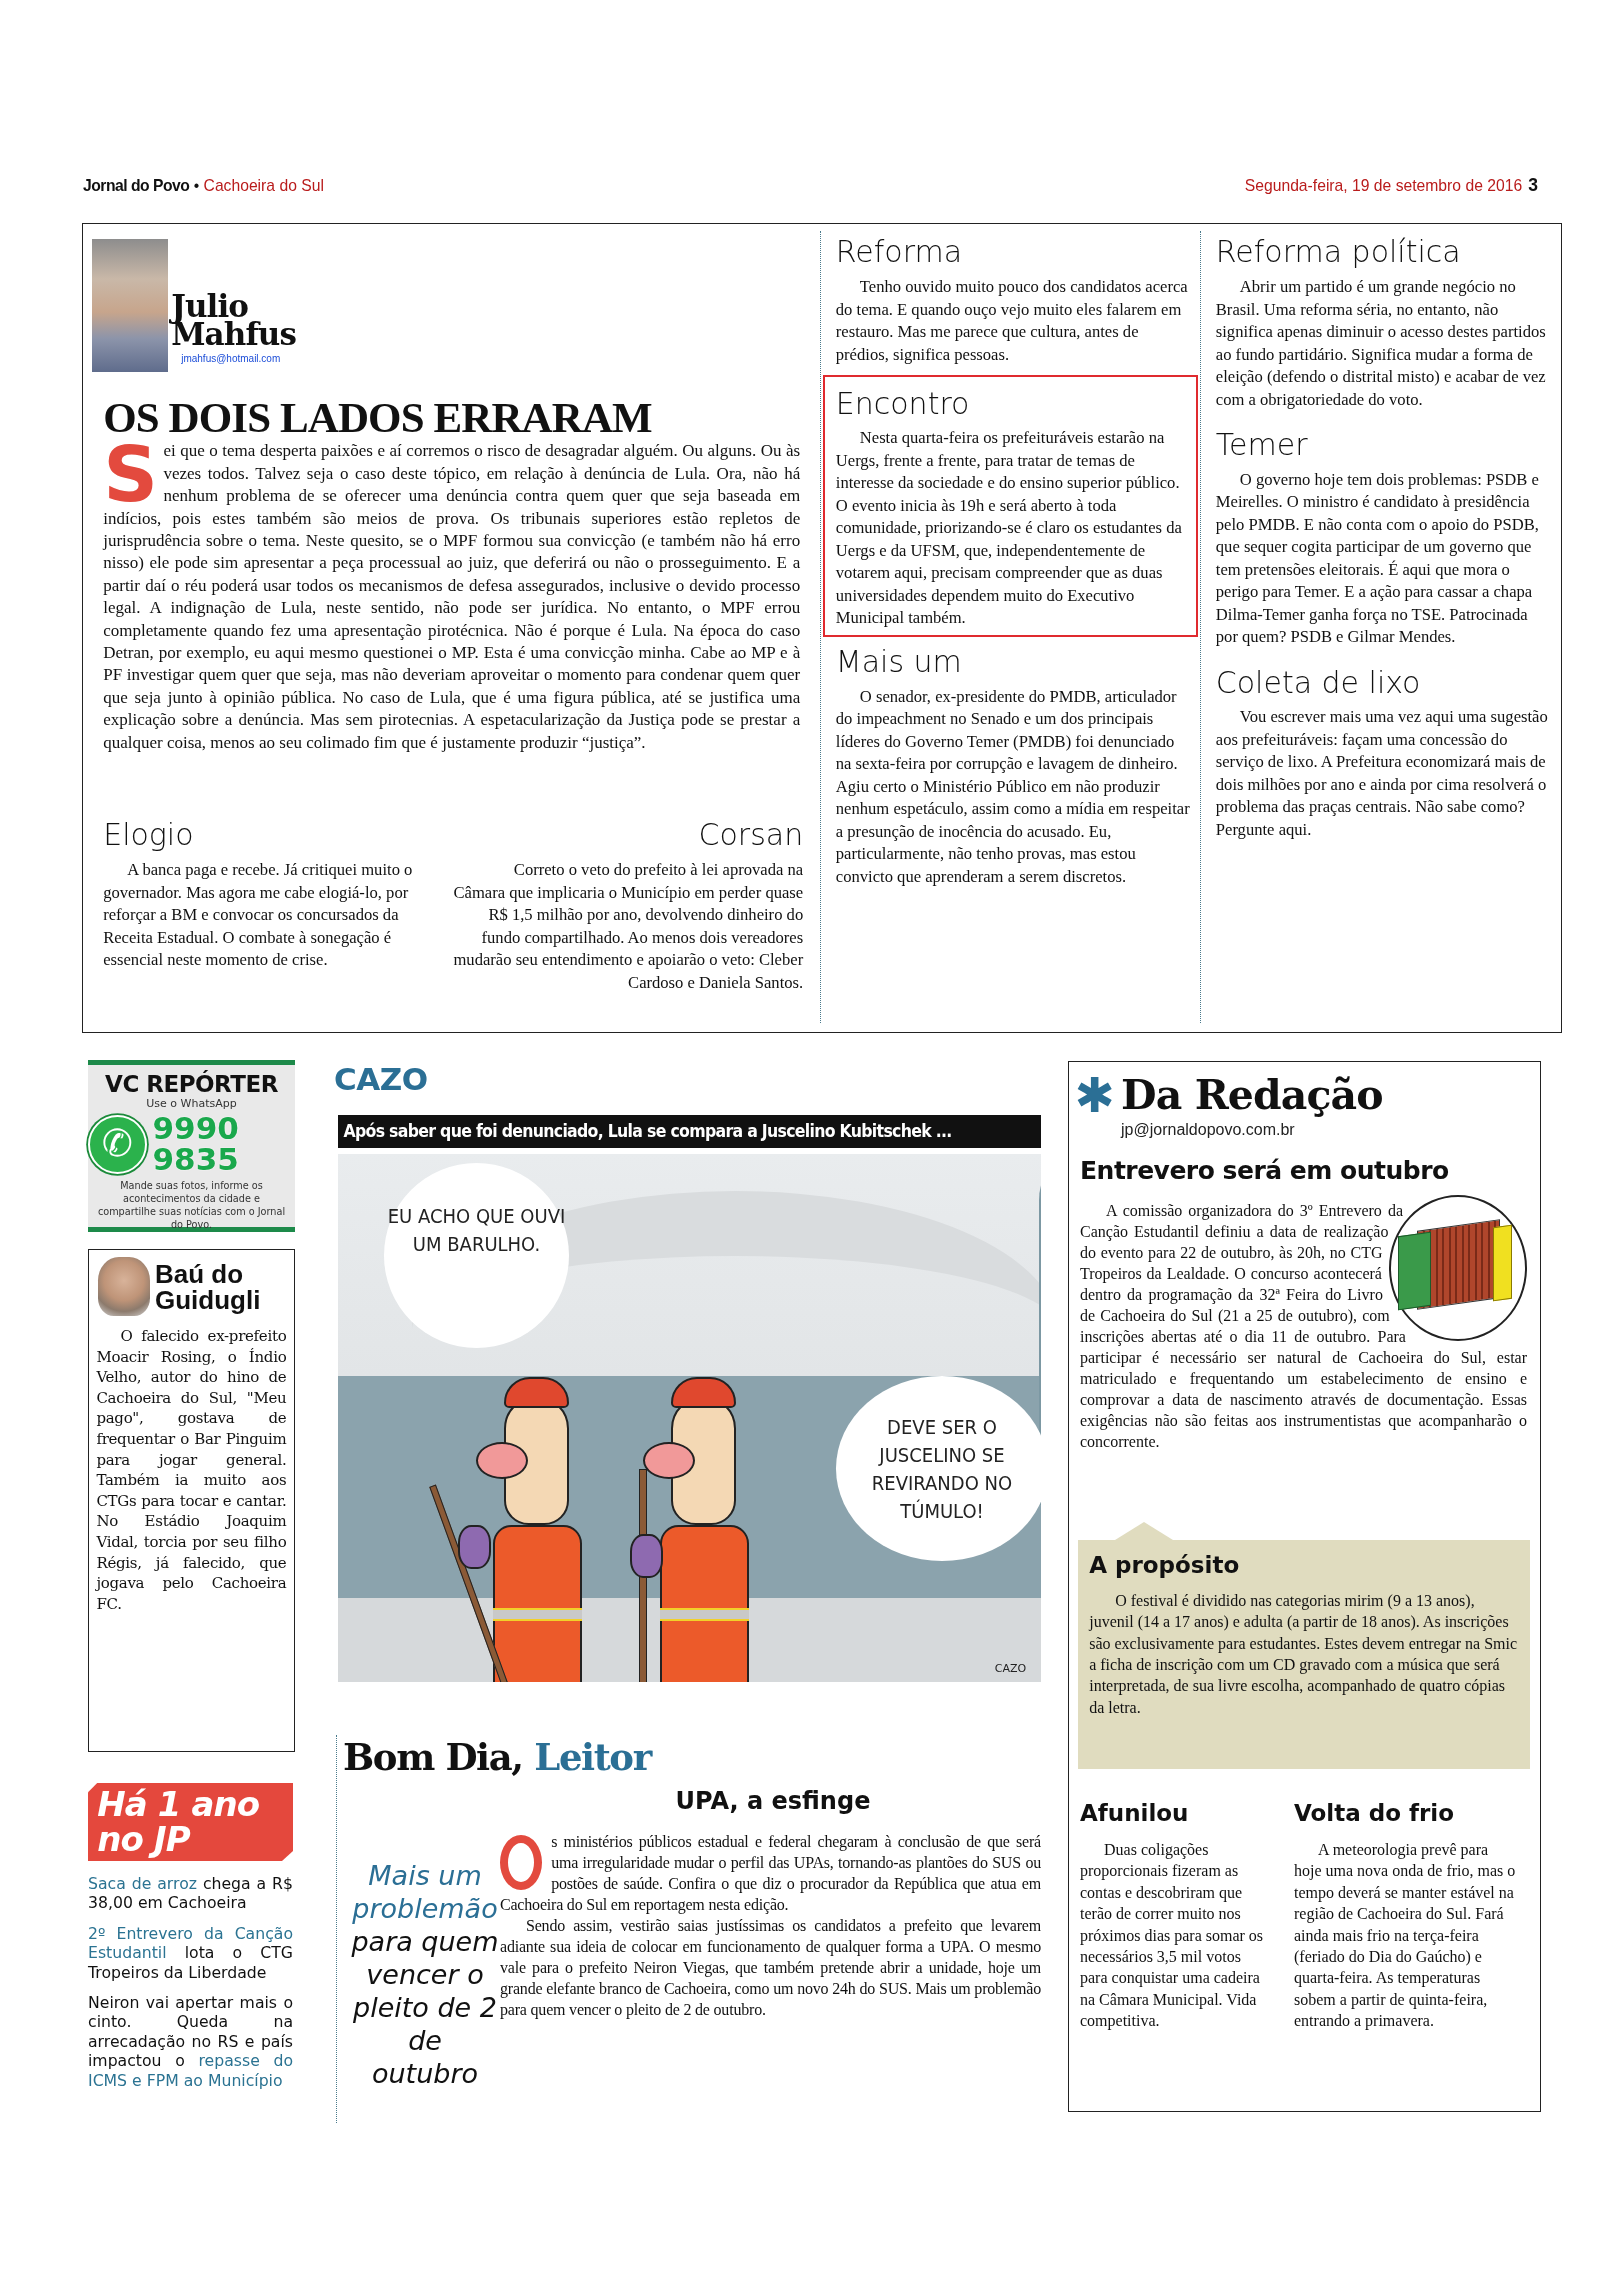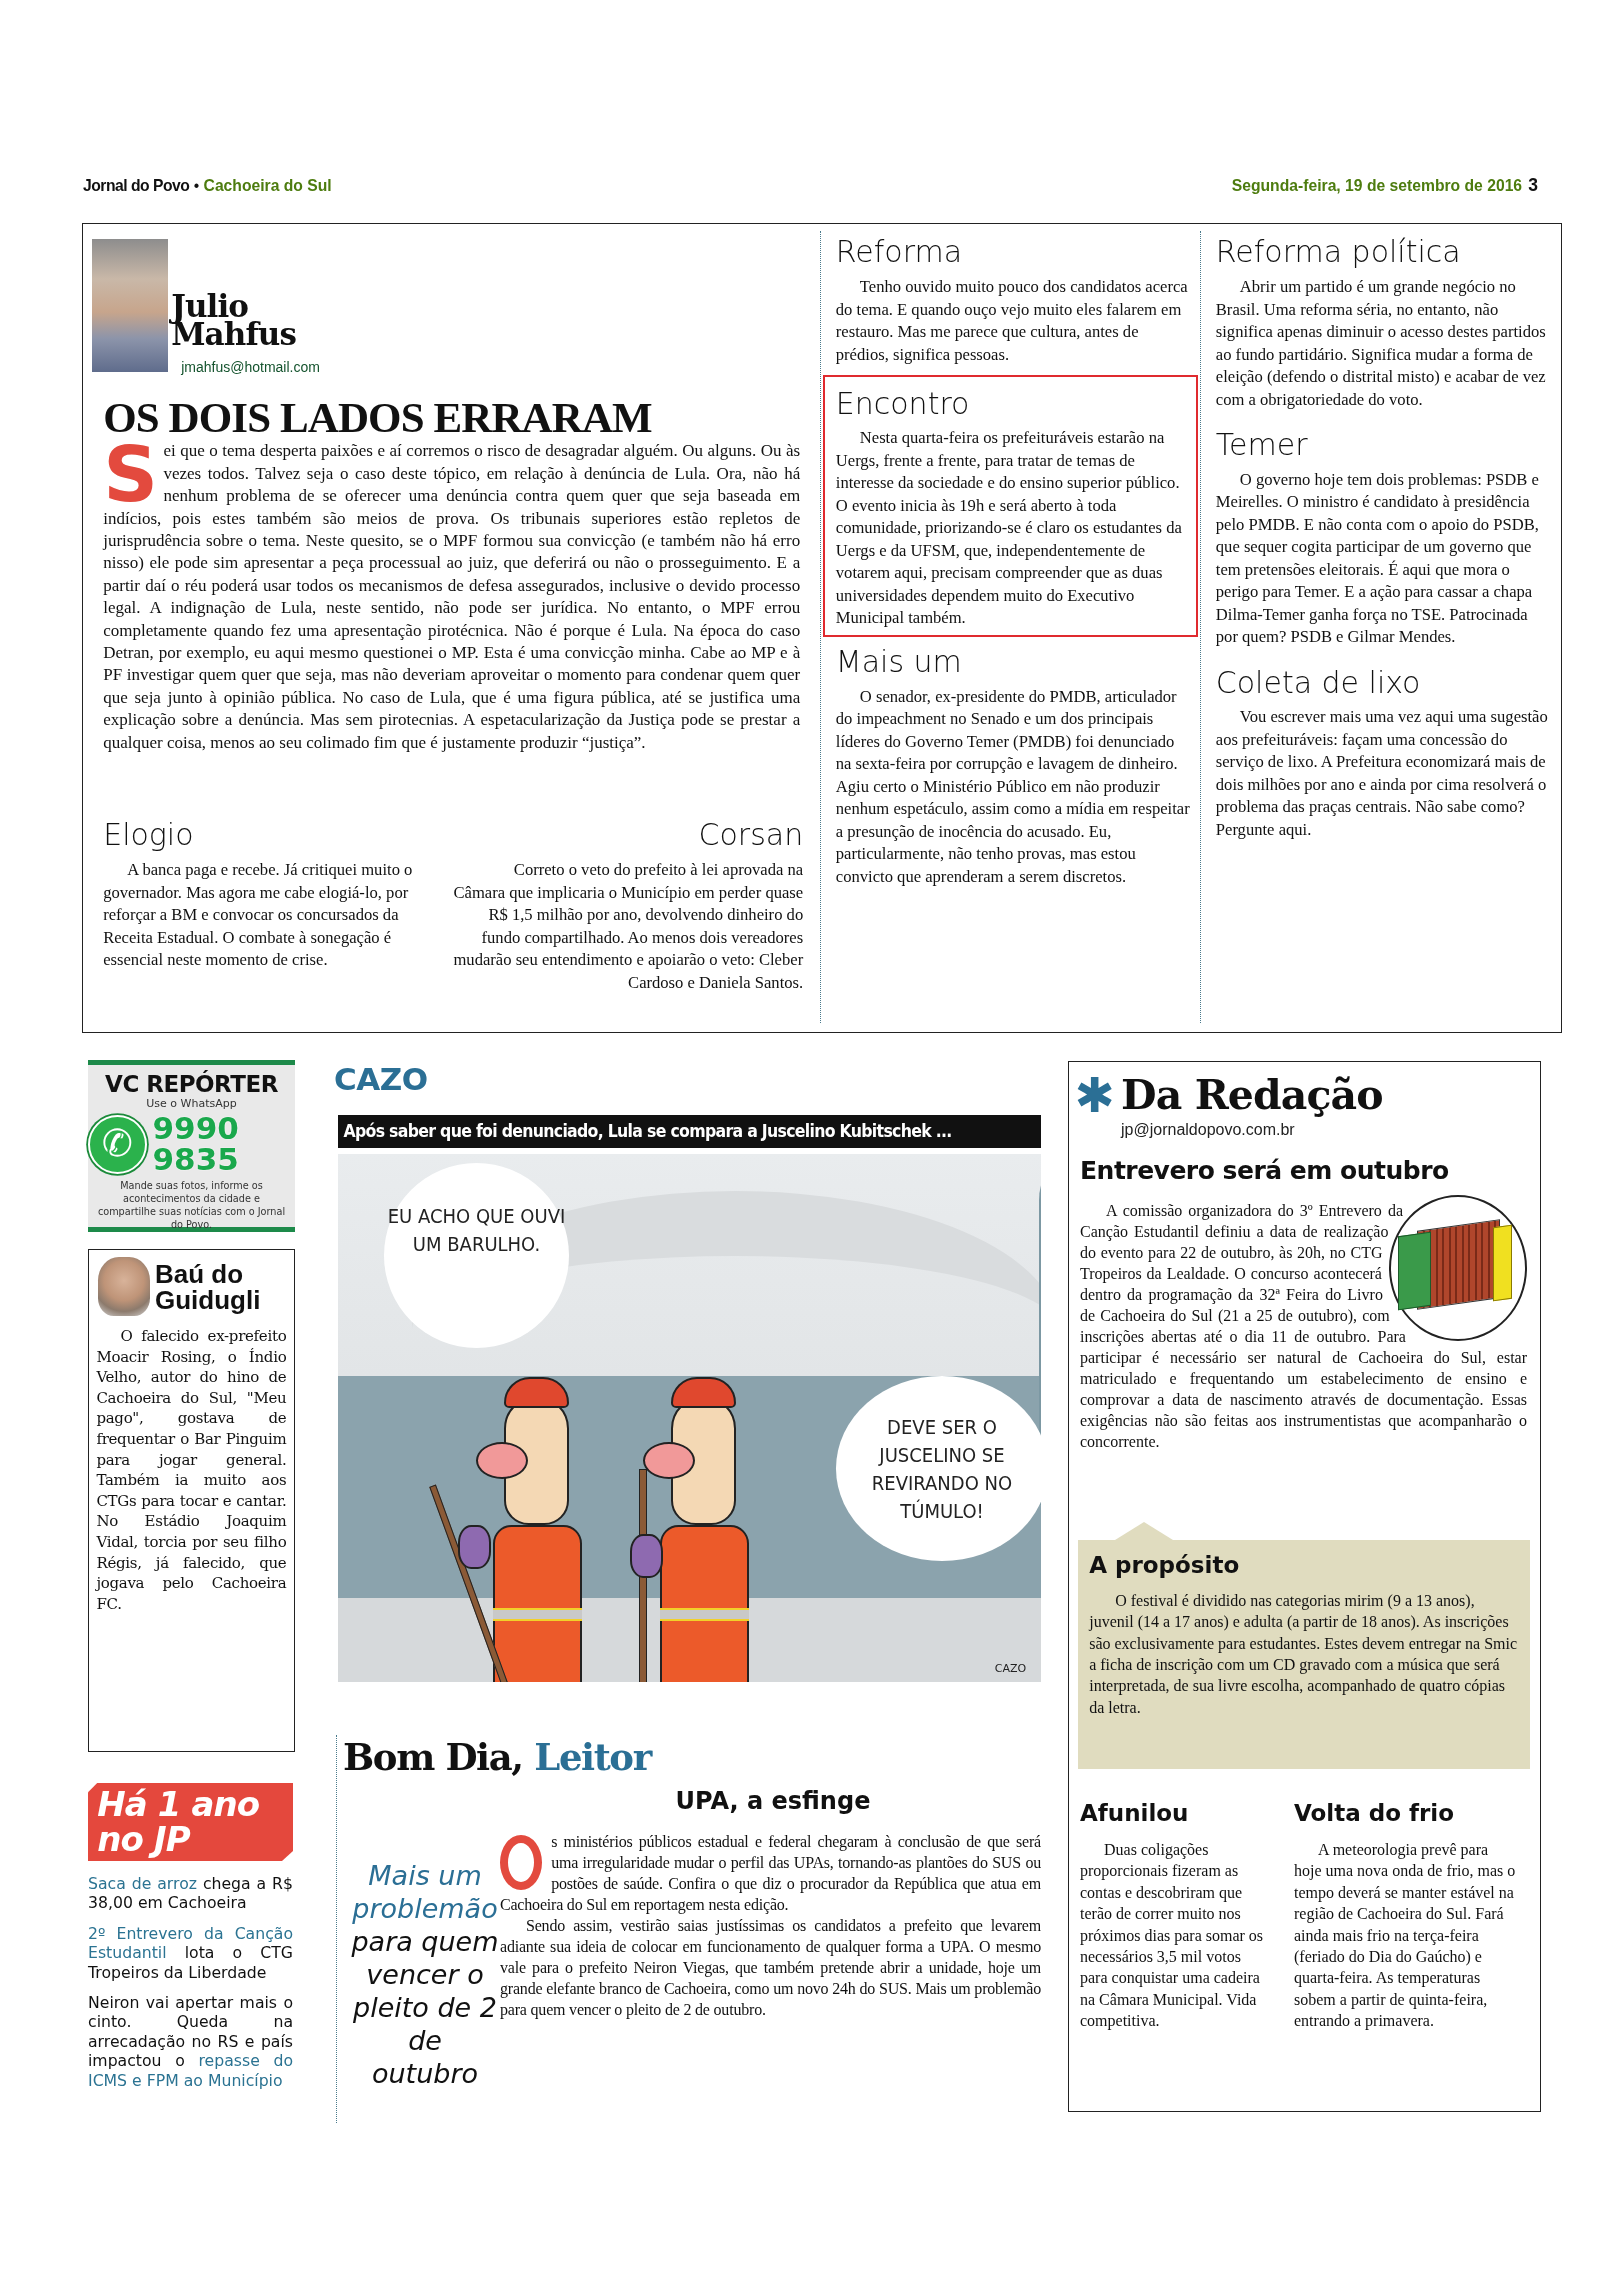--- a/index.html
+++ b/index.html
@@ -4,31 +4,31 @@
 <style>
   * { box-sizing: border-box; margin: 0; padding: 0; }
   html, body { width: 1619px; height: 2290px; background: #ffffff; color: #111; }
   body { position: relative; font-family: "Liberation Serif", serif; overflow: hidden; }
 
   .abs { position: absolute; }
 
   
   .page-header { left: 83px; top: 175px; width: 1455px; height: 22px; display: flex; justify-content: space-between; align-items: baseline; font-family: "Liberation Sans", sans-serif; font-size: 15.7px; }
   .page-header .brand { font-weight: 900; letter-spacing: -0.5px; }
-  .page-header .city { font-weight: 700; color: #4d7c0f; }
+  .page-header .city { font-weight: 400; color: #b91c1c; }
   .page-header .pnum { font-weight: 900; font-size: 17.5px; margin-left: 1.8px; }
 
   
   .top-box { left: 82px; top: 223px; width: 1480px; height: 810px; border: 1.8px solid #222; }
   .dotted-sep { border-left: 1.8px dotted #4a7a8c; }
 
   .col-left { left: 9.2px; top: 7.4px; width: 720px; height: 794px; }
   .avatar-julio { left: 0; top: 7.4px; width: 76px; height: 133px; background: linear-gradient(180deg,#8d8d8d 0%,#c9b8a8 30%,#c7a58c 55%,#8c94aa 75%,#5f6c8c 100%); }
   .author-name { left: 79px; top: 61px; font-family: "DejaVu Serif", serif; font-weight: 900; font-size: 31px; line-height: 28px; letter-spacing: -0.9px; }
-  .author-email { left: 89px; top: 122px; font-family: "Liberation Sans", sans-serif; font-size: 14px; color: #14532d; margin-top: 6px; }
+  .author-email { left: 89px; top: 122px; font-family: "Liberation Sans", sans-serif; font-size: 10px; color: #1d4ed8; }
   .headline-main { left: 11px; top: 162px; font-family: Liberation Serif, serif; font-weight: 900; font-size: 43px; letter-spacing: -0.9px; }
   .main-article { left: 11px; top: 209px; width: 697px; font-size: 17px; line-height: 22.4px; text-align: justify; }
   .dropcap-s { float: left; font-family: "DejaVu Sans", sans-serif; font-weight: 900; font-size: 76px; line-height: 65px; color: #e34a3e; margin-right: 5.5px; margin-top: 1.8px; }
 
   .sub-section { font-size: 16.6px; line-height: 22.5px; }
   .sub-title { font-family: "DejaVu Sans", sans-serif; font-weight: 200; font-size: 30px; line-height: 41px; color: #111; margin-bottom: 3.7px; }
   .sub-body { text-indent: 24px; }
 
   .elogio { left: 11px; top: 583px; width: 341px; }
   .corsan { left: 360px; top: 583px; width: 351px; text-align: right; }

